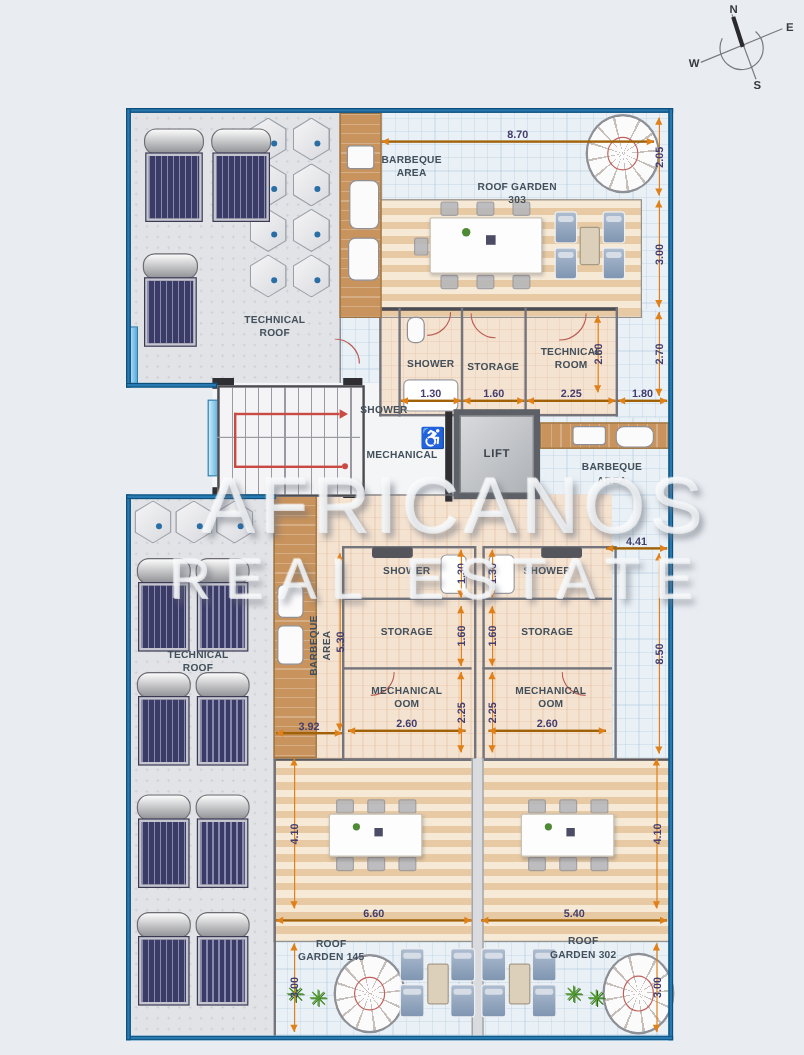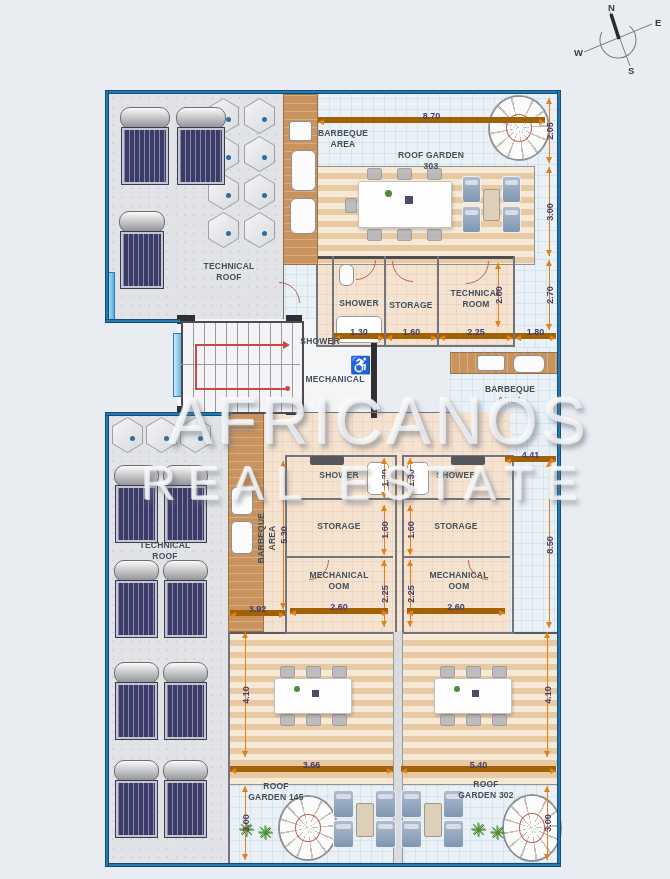--- a/index.html
+++ b/index.html
@@ -20,21 +20,21 @@
   .wood-h{background:#c8935c;background-image:repeating-linear-gradient(90deg,rgba(255,255,255,.25) 0 1px,transparent 1px 8px);border:1px solid #9a7442;}
 
   
   .teal{background:#2679b1;box-shadow:inset 0 0 0 1px #0f4e78;}
   .wall{background:#74747c;}
   .wallk{background:#2e2e33;}
   .wdiv{background:#dadbde;border-left:1px solid #98989e;border-right:1px solid #98989e;}
   .win{background:linear-gradient(90deg,#cdeafa,#56aede);border:1px solid #2b7fb0;}
 
   
-  .dimh{border-top:6px solid #a16207;height:0;z-index:25;}
+  .dimh{border-top:2px solid #a16207;height:0;z-index:25;}
   .dimh::before{content:"";position:absolute;left:0;top:-4px;border-top:3.5px solid transparent;border-bottom:3.5px solid transparent;border-right:6px solid #e08018;}
   .dimh::after{content:"";position:absolute;right:0;top:-4px;border-top:3.5px solid transparent;border-bottom:3.5px solid transparent;border-left:6px solid #e08018;}
   .dimv{border-left:1px solid #e08018;width:0;z-index:25;}
   .dimv::before{content:"";position:absolute;top:0;left:-4px;border-left:3.5px solid transparent;border-right:3.5px solid transparent;border-bottom:6px solid #e08018;}
   .dimv::after{content:"";position:absolute;bottom:0;left:-4px;border-left:3.5px solid transparent;border-right:3.5px solid transparent;border-top:6px solid #e08018;}
   .dlbl{position:absolute;font-size:9px;font-weight:bold;color:#433e6e;line-height:1;white-space:nowrap;}
   .dimh .dlbl{left:50%;top:-11px;transform:translateX(-50%);}
   .dimv .dlbl{left:0;top:50%;transform:translate(-50%,-50%) rotate(-90deg);}
 
   
@@ -259,20 +259,25 @@
   <div class="redline" style="left:195px;top:344px;width:1.5px;height:45px;"></div>
   <div class="abs" style="left:285px;top:386px;width:5px;height:5px;background:#c94a42;border-radius:50%;z-index:13;"></div>
   <div class="abs wallk" style="left:177px;top:315px;width:18px;height:9px;"></div>
   <div class="abs wallk" style="left:286px;top:315px;width:16px;height:9px;"></div>
   <div class="abs wallk" style="left:177px;top:406px;width:18px;height:9px;"></div>
   <div class="abs wallk" style="left:286px;top:406px;width:16px;height:9px;"></div>
   <div class="abs win" style="left:173px;top:333px;width:8px;height:62px;"></div>
   <div class="abs win" style="left:106px;top:272px;width:7px;height:46px;"></div>
 
   <div class="abs wallk" style="left:371px;top:339px;width:6px;height:79px;"></div>
+  <div class="lift abs" style="left:378px;top:341px;width:72px;height:75px;">
+    <div class="cab">
+        <span>LIFT</span>
+      </div>
+  </div>
   <span class="abs" style="left:350px;top:355px;font-size:17px;color:#22268f;z-index:30;">♿</span>
 
   <div class="abs" style="left:285px;top:455px;width:108px;height:175px;border:2px solid #74747c;z-index:7;"></div>
   <div class="abs" style="left:402px;top:455px;width:108px;height:175px;border:2px solid #74747c;z-index:7;"></div>
   <div class="abs wdiv" style="left:393px;top:632px;width:8px;height:231px;z-index:9;"></div>
   <div class="abs wall" style="left:285px;top:498px;width:108px;height:2px;z-index:8;"></div>
   <div class="abs wall" style="left:285px;top:556px;width:108px;height:2px;z-index:8;"></div>
   <div class="abs wall" style="left:402px;top:498px;width:108px;height:2px;z-index:8;"></div>
   <div class="abs wall" style="left:402px;top:556px;width:108px;height:2px;z-index:8;"></div>
   <div class="abs" style="left:310px;top:456px;width:34px;height:9px;background:#55555c;border-radius:2px;z-index:12;"></div>
@@ -359,21 +364,21 @@
       <span class="dlbl">2.60</span>
     </div>
 
   <div class="abs dimv" style="left:245px;top:632px;height:125px;">
       <span class="dlbl">4.10</span>
     </div>
   <div class="abs dimv" style="left:547px;top:632px;height:125px;">
       <span class="dlbl">4.10</span>
     </div>
   <div class="abs dimh" style="left:230px;top:766px;width:163px;">
-      <span class="dlbl">3.66</span>
+      <span class="dlbl">6.60</span>
     </div>
   <div class="abs dimh" style="left:401px;top:766px;width:155px;">
       <span class="dlbl">5.40</span>
     </div>
   <div class="abs dimv" style="left:245px;top:786px;height:74px;">
       <span class="dlbl">3.00</span>
     </div>
   <div class="abs dimv" style="left:547px;top:786px;height:74px;">
       <span class="dlbl">3.00</span>
     </div>

